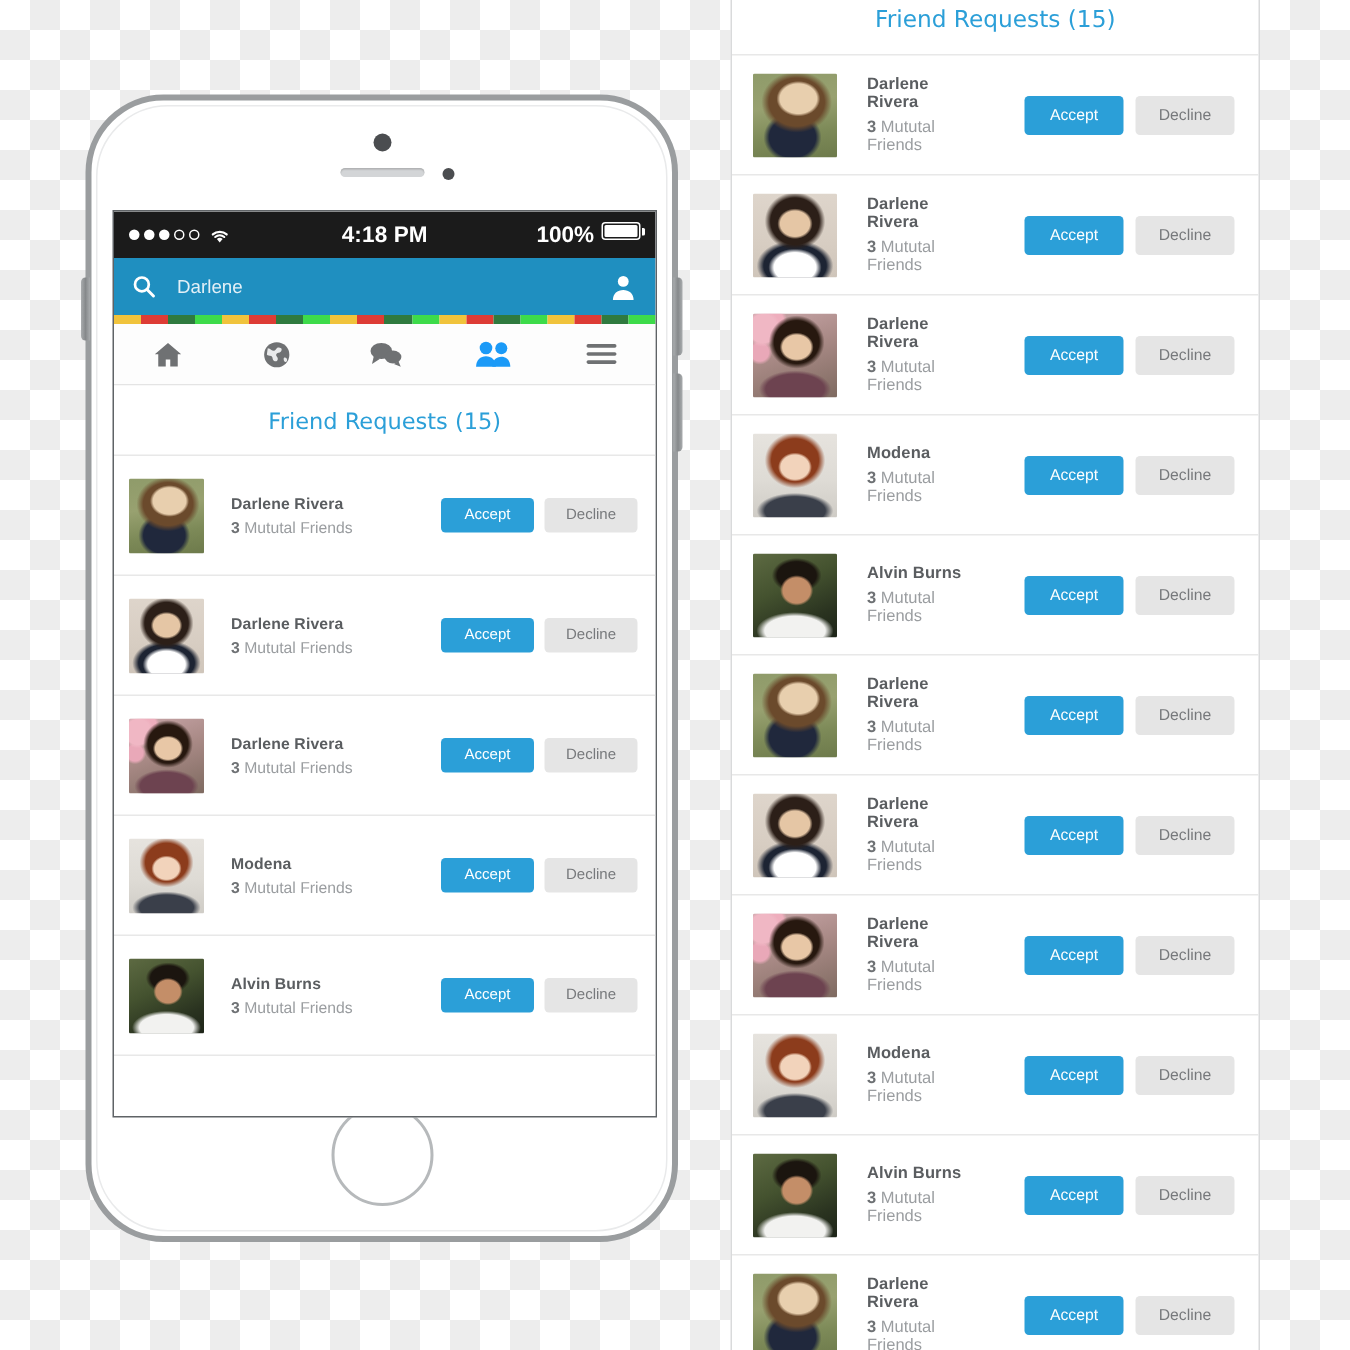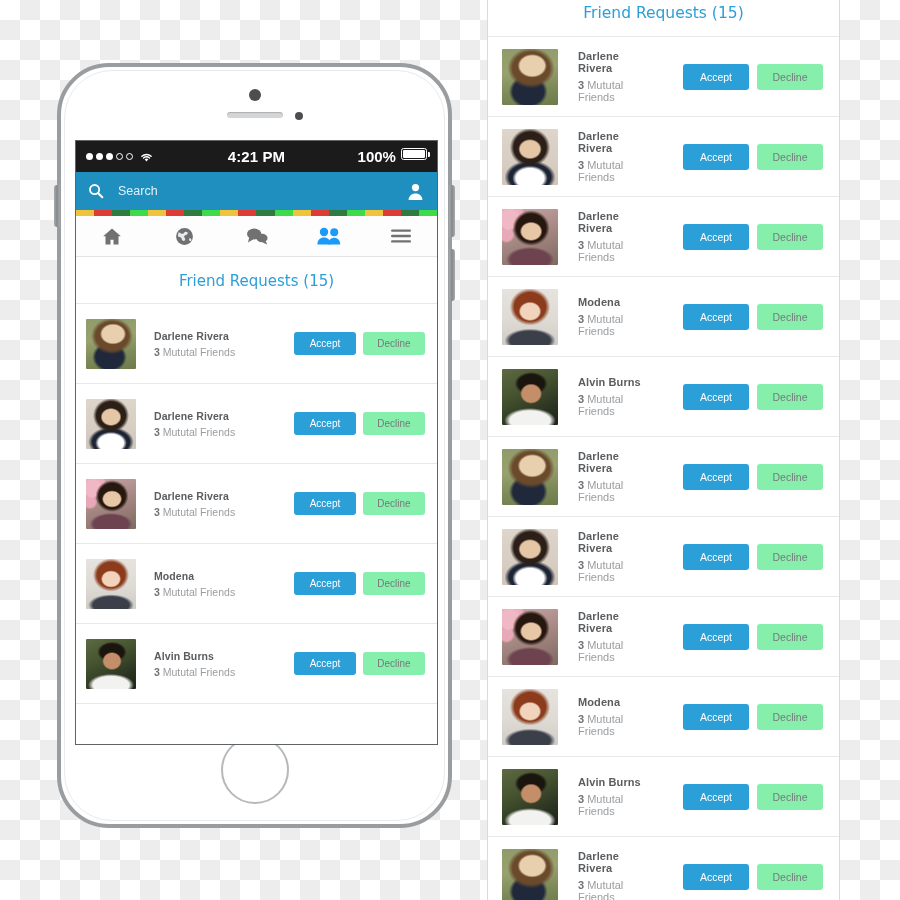--- a/index.html
+++ b/index.html
@@ -232,21 +232,21 @@
   .btns { display: flex; gap: 7px; flex: 0 0 auto; padding-right: 2px; padding-left: 37px; }
   .btn {
     font-size: 10px;
     padding: 6px 0;
     width: 62px;
     text-align: center;
     border-radius: 3px;
     box-sizing: border-box;
   }
   .btn.accept { background: #2b9fd8; color: #fff; }
-  .btn.decline { background: #86efac; color: #77797c; }
+  .btn.decline { background: #e5e5e5; color: #77797c; }
   .tail-row { height: 34px; border-top: 1px solid #e8e8e8; }
 
   
   .panel {
     position: absolute;
     left: 487px;
     top: -20px;
     width: 353px;
     height: 940px;
     background: #ffffff;
@@ -342,37 +342,37 @@
               <i class="off"></i>
           </span>
           <span class="wifi">
             <svg width="15" height="12" viewBox="0 0 15 12">
               <path d="M7.5 10.6 L5.6 8.3 a3 3 0 0 1 3.8 0 Z" fill="#fff"></path>
               <path d="M2.9 5.3 a6.8 6.8 0 0 1 9.2 0" stroke="#fff" stroke-width="1.5" fill="none" stroke-linecap="round"></path>
               <path d="M4.5 7.0 a4.6 4.6 0 0 1 6 0" stroke="#fff" stroke-width="1.4" fill="none" stroke-linecap="round"></path>
             </svg>
           </span>
         </div>
-        <div class="sb-center">4:21 PM</div>
+        <div class="sb-center">4:18 PM</div>
         <div class="sb-right">
           <span>100%</span>
           <span class="batt">
               <i></i>
             </span>
         </div>
       </div>
 
       <div class="searchbar">
         <span class="search-icon">
           <svg width="16" height="16" viewBox="0 0 16 16">
             <circle cx="6.6" cy="6.6" r="4.6" stroke="#fff" stroke-width="1.8" fill="none"></circle>
             <line x1="10.2" y1="10.2" x2="14.3" y2="14.3" stroke="#fff" stroke-width="2" stroke-linecap="round"></line>
           </svg>
         </span>
-        <span class="search-text">Search</span>
+        <span class="search-text">Darlene</span>
         <span class="profile-icon">
           <svg width="19" height="19" viewBox="0 0 19 19">
             <circle cx="9.5" cy="5.6" r="3.6" fill="#fff"></circle>
             <path d="M2.6 18 c0-4.2 3.1-6.6 6.9-6.6 s6.9 2.4 6.9 6.6 Z" fill="#fff"></path>
           </svg>
         </span>
       </div>
 
       <div class="stripe" id="stripe">
           <span style="background: rgb(240, 195, 60); flex: 1 1 0px;"></span>

